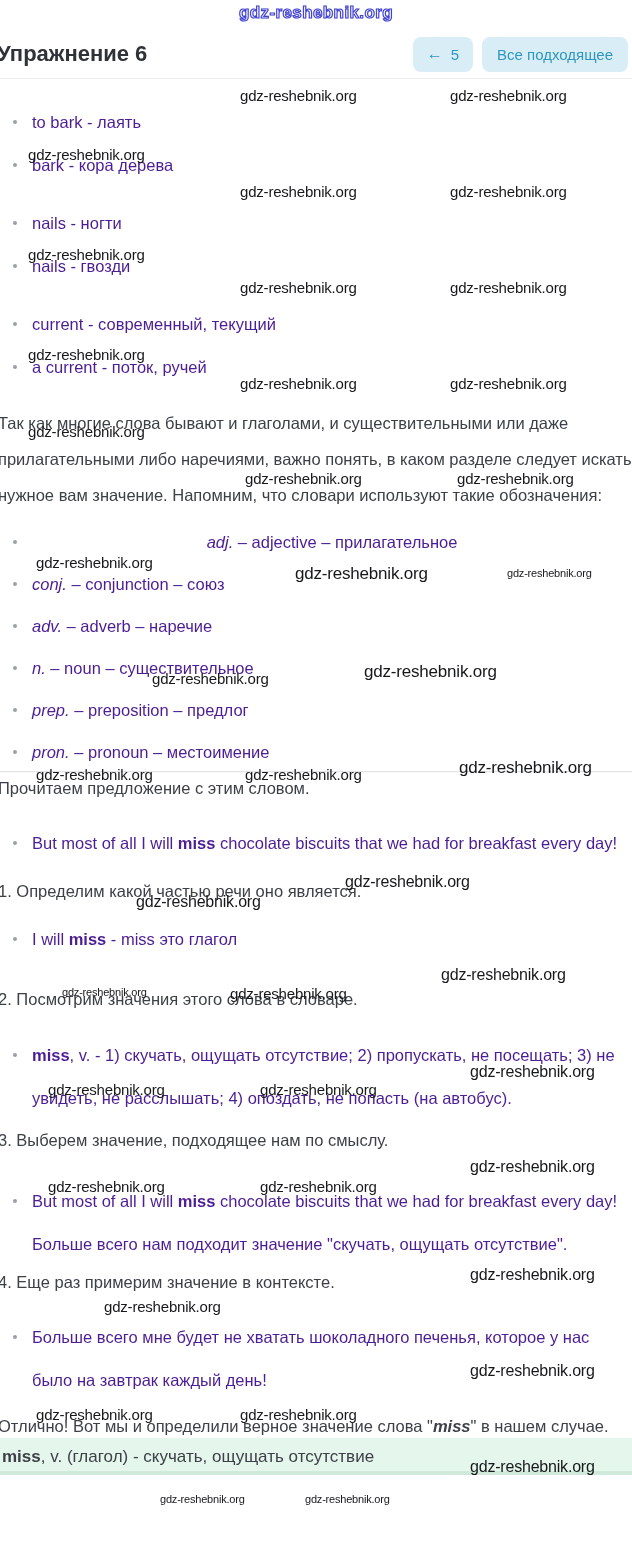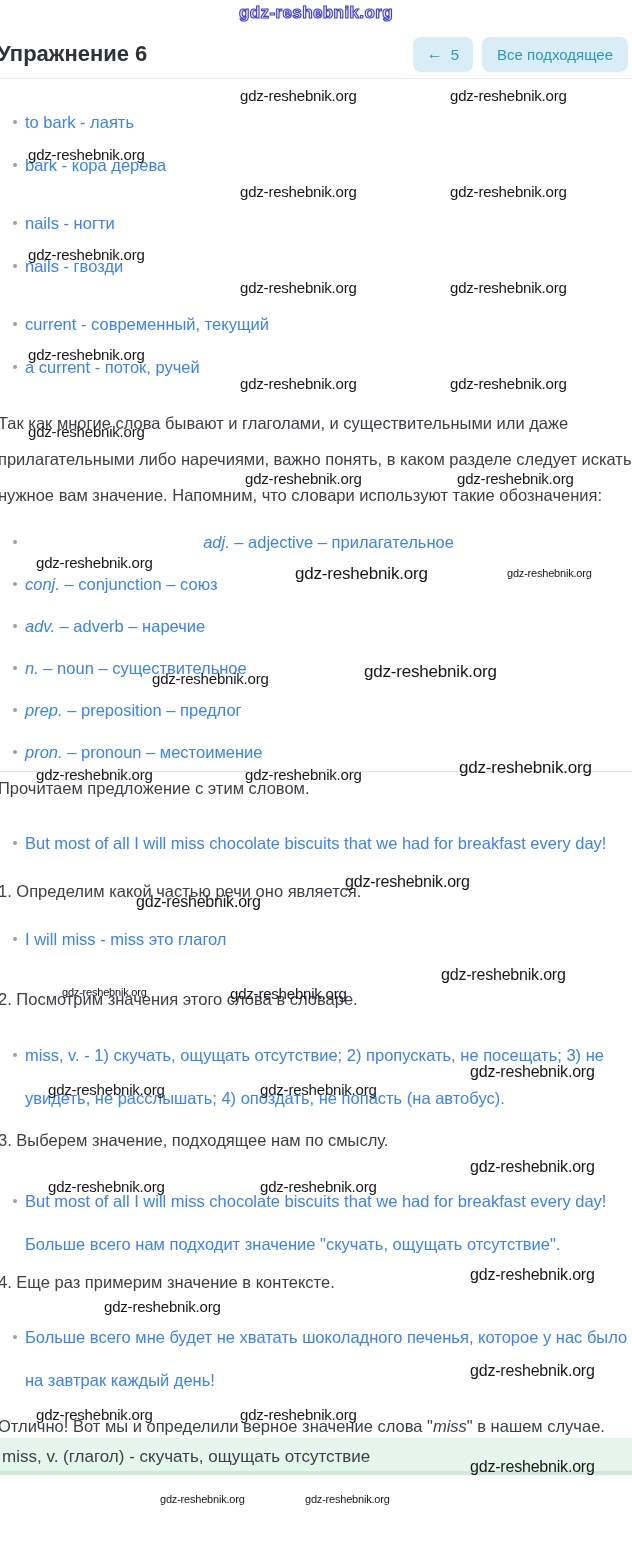--- a/index.html
+++ b/index.html
@@ -17,21 +17,21 @@
   .title{flex:1;font-size:22px;font-weight:700;color:#2f3338;margin-left:-3px;white-space:nowrap;}
   .btn{display:inline-flex;align-items:center;justify-content:center;height:35px;
     background:#d9edf7;color:#2e97bf;border:none;border-radius:8px;
     font-family:"Liberation Sans",sans-serif;font-size:15px;font-weight:500;
     padding:0 15px;cursor:pointer;white-space:nowrap;}
   .btn-prev{gap:8px;margin-right:9px;padding:0 14px;}
   .arrow{font-size:16px;line-height:1;}
 
   
   ul{list-style:none;margin:0;padding:0;}
-  li{position:relative;padding-left:25px;font-size:16.5px;color:#3b82f6;}
+  li{position:relative;padding-left:32px;font-size:16.5px;color:#4c1d95;}
   li::before{content:"";position:absolute;left:13px;top:7px;width:4px;height:4px;
     border-radius:50%;background:#9aa0a6;}
   .word-list{margin-top:34px;}
   .word-list li{line-height:19px;margin-top:24px;}
   .word-list li:first-child{margin-top:0;}
   .word-list li.gap{margin-top:39px;}
 
   .abbr-list{margin-top:20px;}
   .abbr-list li{line-height:19px;margin-top:23px;}
   .abbr-list li:first-child{margin-top:0;text-align:center;}
@@ -48,21 +48,21 @@
   .divider{border-top:1px solid #e3e3e5;margin-top:9px;box-shadow:0 1px 1px rgba(0,0,0,.03);}
 
   .mt6{margin-top:6px;}.mt10{margin-top:10px;}.mt14{margin-top:14px;}.mt16{margin-top:16px;}
   .mt24{margin-top:24px;}.mt25{margin-top:25px;}.mt28{margin-top:28px;}.mt30{margin-top:30px;}
   .mt40{margin-top:40px;}
 
   
   .answer-box{margin-top:2px;height:37px;box-sizing:border-box;background:#e5f6ec;
     border-bottom:4px solid #cfe9db;padding:8px 0 0 2px;font-size:17px;line-height:21px;}
 
-  .b{font-weight:400;}
+  .b{font-weight:700;}
   .i{font-style:italic;}
 
   
   .wm-layer{position:absolute;left:0;top:0;width:100%;height:100%;pointer-events:none;}
   .wm{position:absolute;color:#17181a;font-weight:500;letter-spacing:-.2px;white-space:nowrap;
     line-height:1.15;}
 </style>
 </head>
 <body>
 

